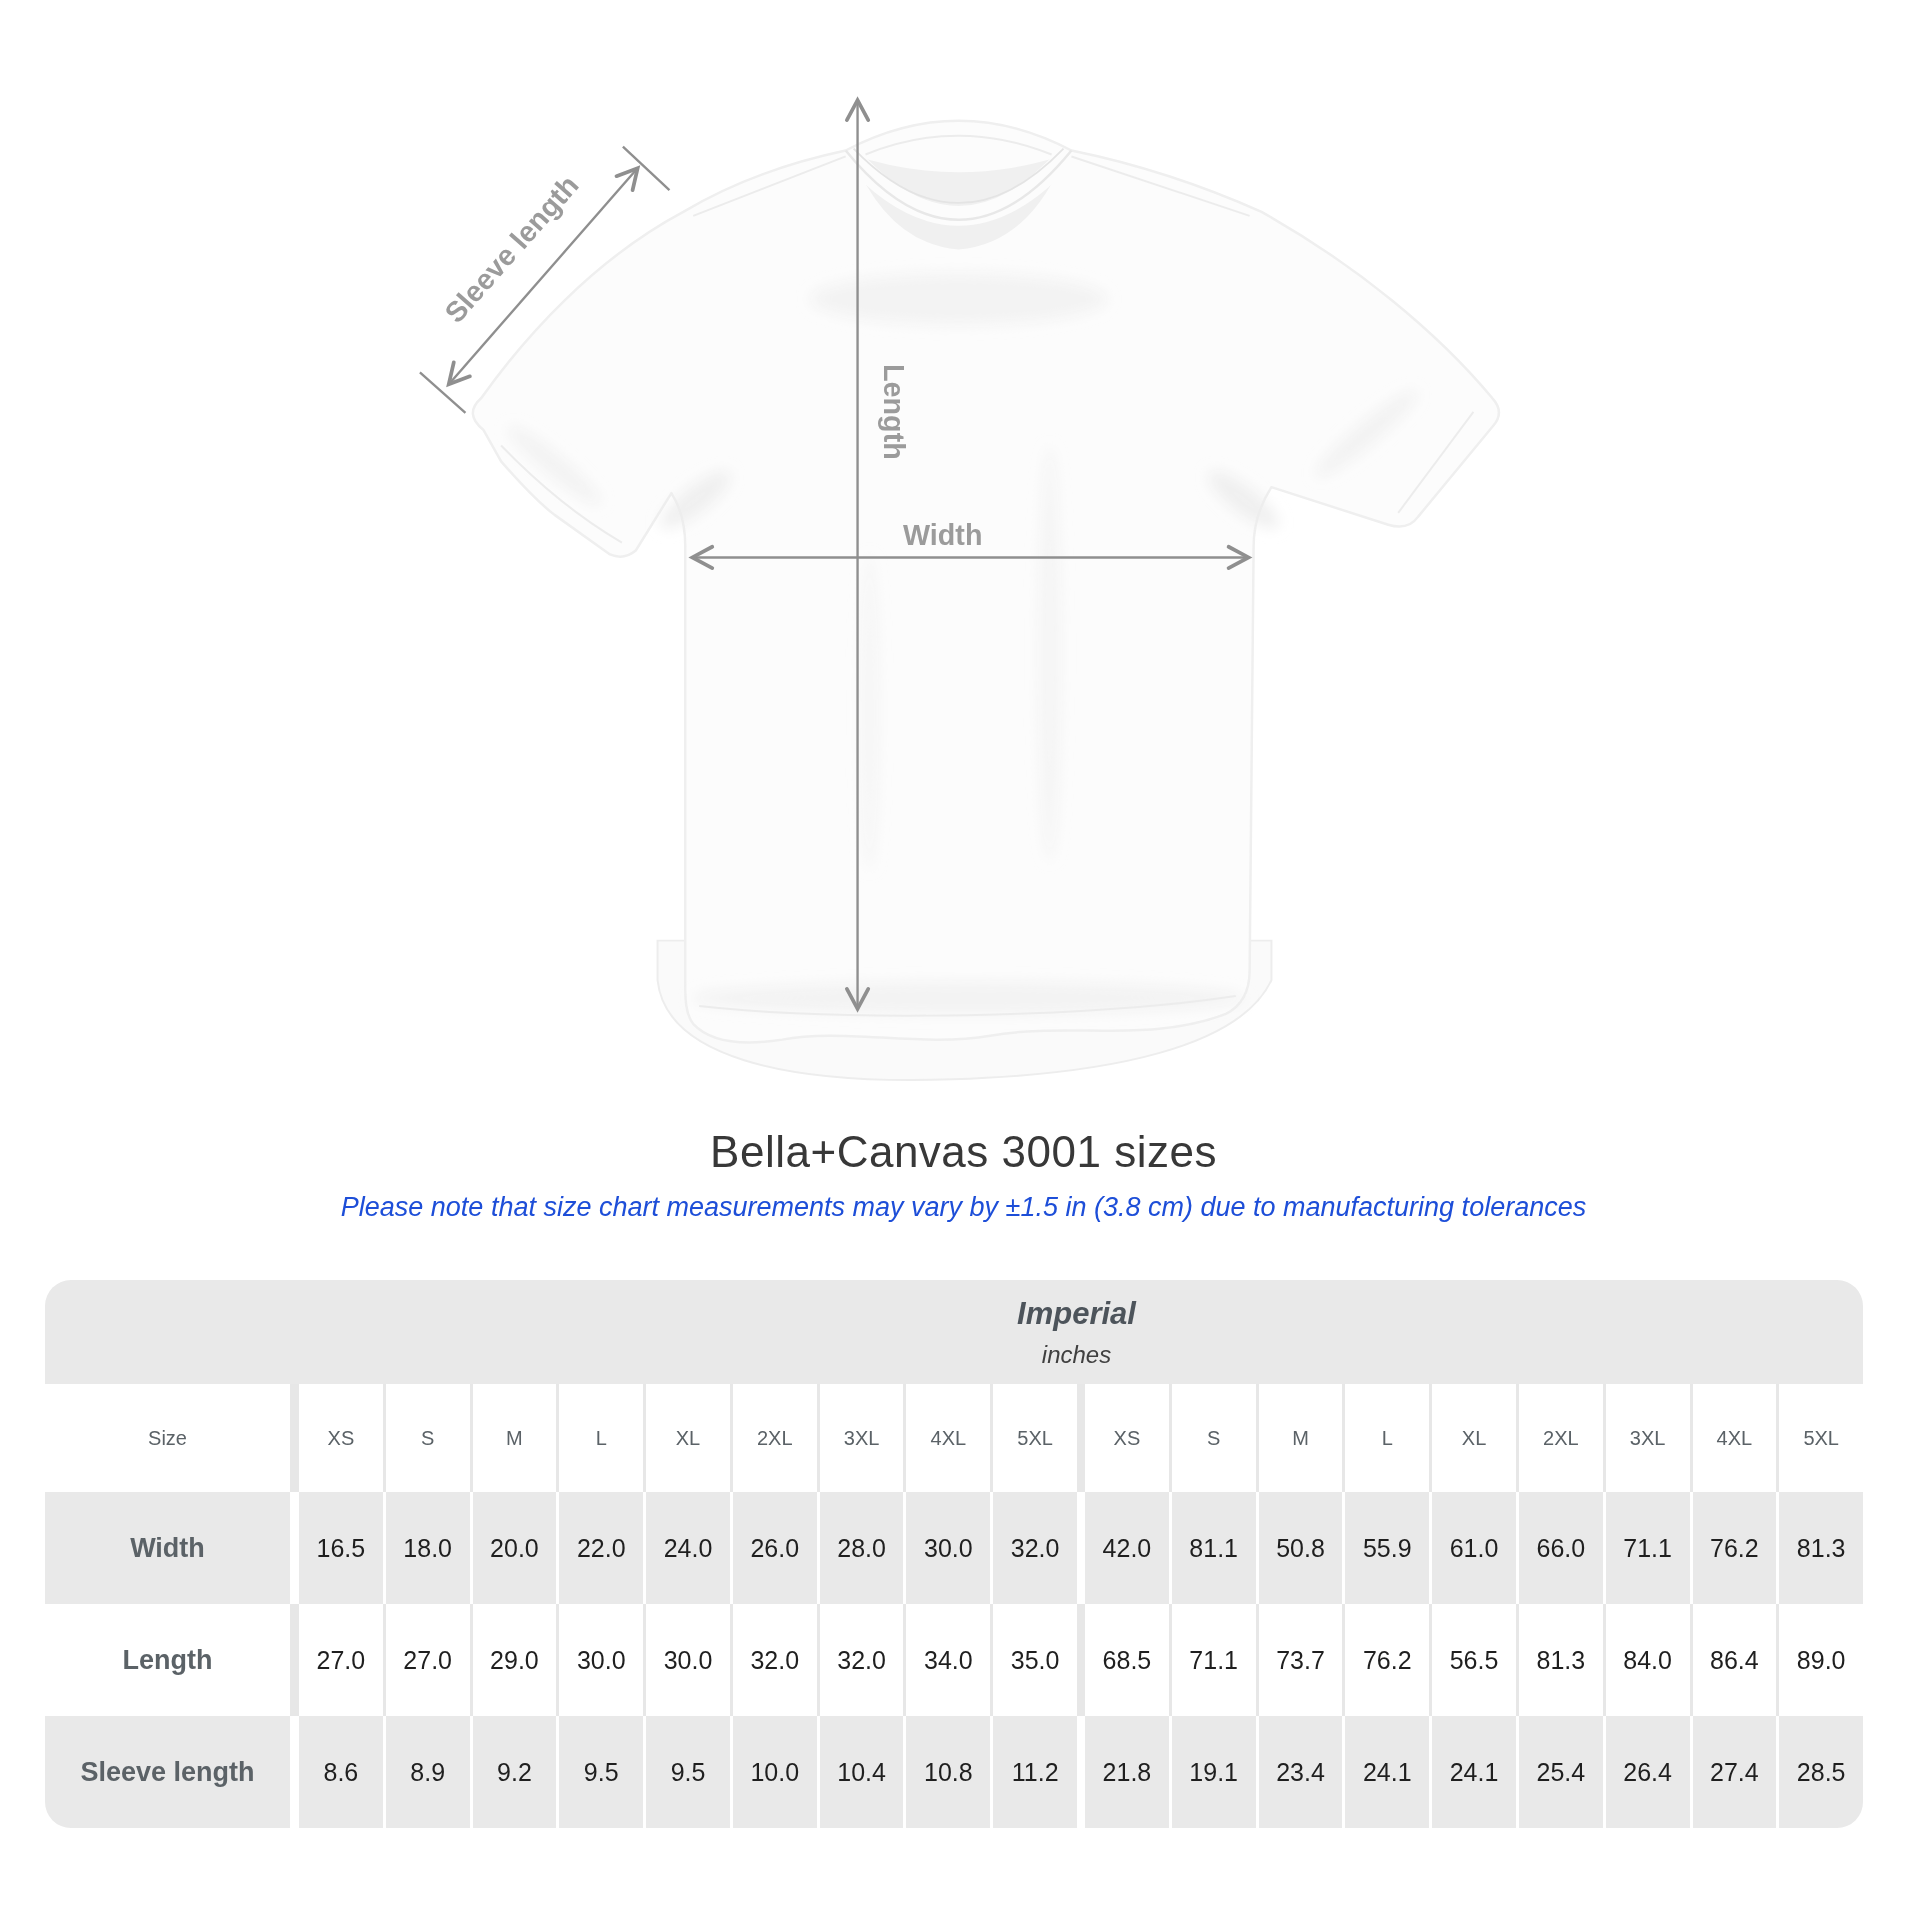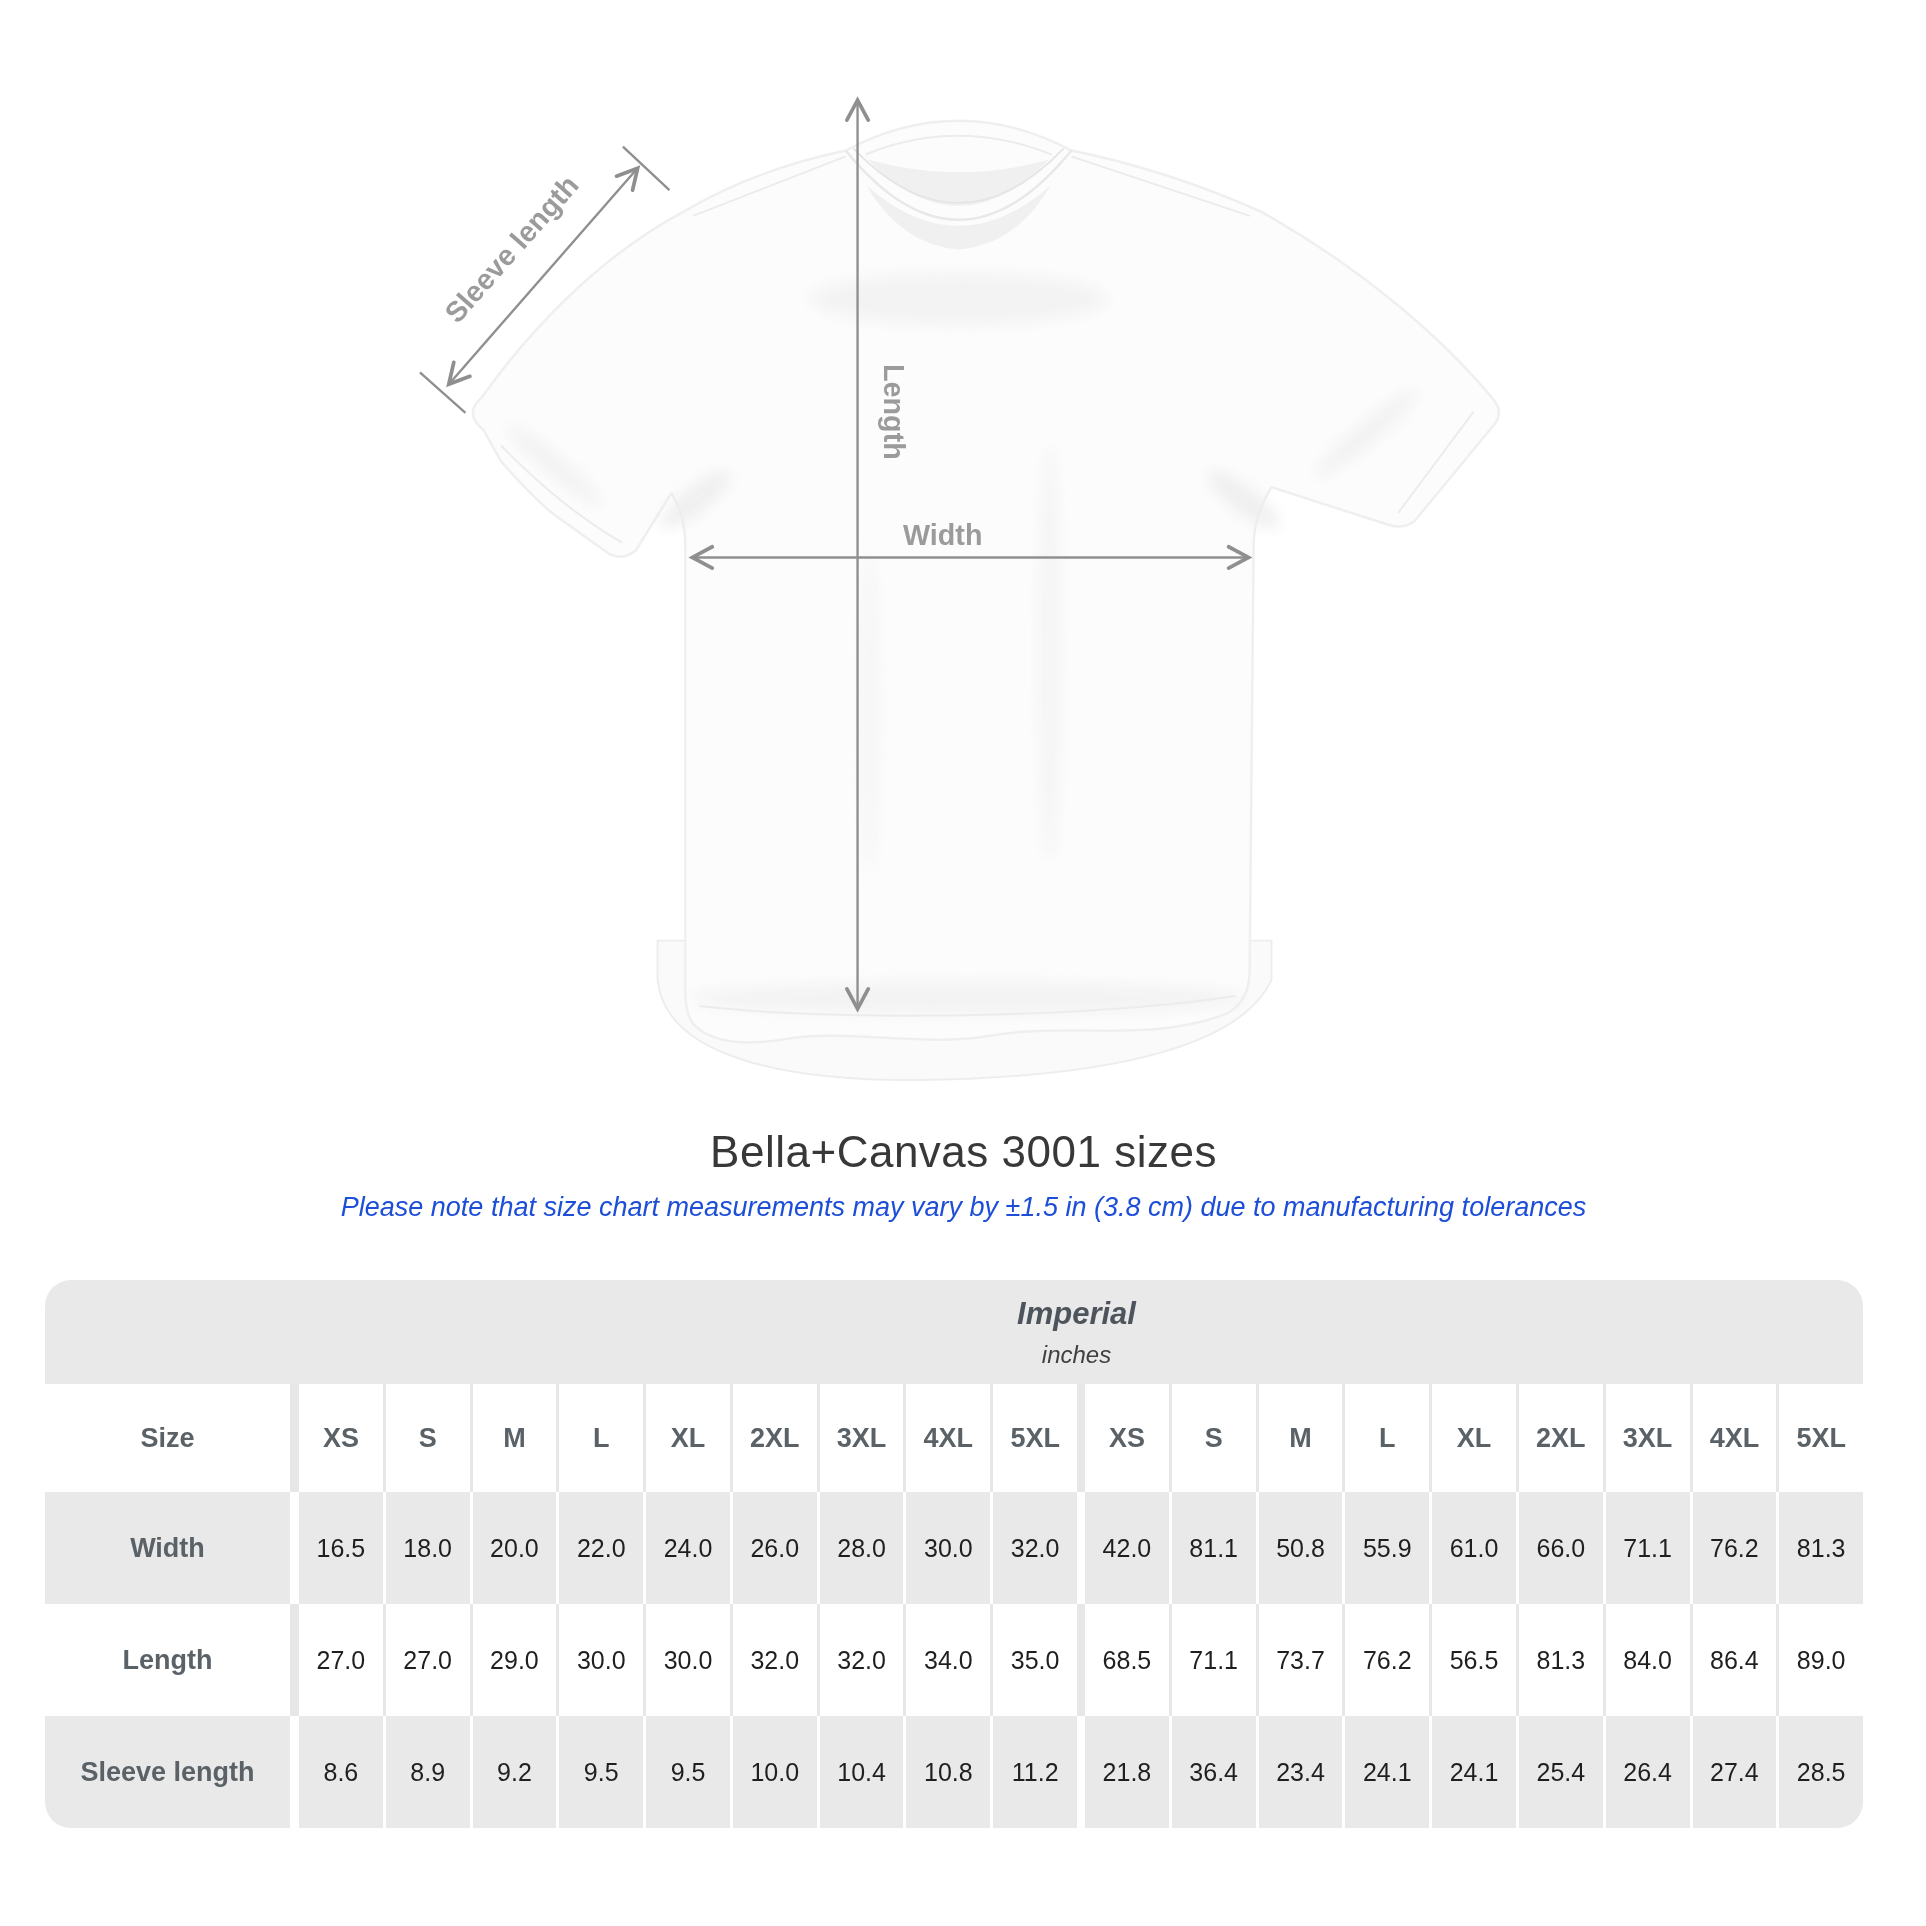--- a/index.html
+++ b/index.html
@@ -32,21 +32,21 @@
   .trow.hdr{height:108px;}
   .row-white{background:#ffffff;--sep:#e7e7e7;}
   .row-gray{background:#e9e9e9;--sep:#ffffff;}
   .lblc{width:245px;display:flex;align-items:center;justify-content:center;}
   .c{
     flex:1 1 0;min-width:0;display:flex;align-items:center;justify-content:center;
     border-left:3px solid var(--sep);box-sizing:border-box;
   }
   .c.gap1{border-left-width:9px;}
   .c.gap2{border-left-width:8px;}
-  .hdr-txt{font-size:27px;font-weight:bold;color:#5b6267;}
+  .hdr-txt{font-size:20px;font-weight:normal;color:#5b6267;}
   .lbl-txt{font-size:27px;font-weight:bold;color:#5b6267;}
   .val{font-size:25px;color:#1f1f1f;}
   .last-row{border-radius:0 0 26px 26px;}
 </style>
 </head>
 <body>
 
 <svg class="shirt-svg" width="1927" height="1104" viewBox="0 0 1946 1115">
   <defs>
     <marker id="ah" viewBox="0 0 20 20" refX="15" refY="10" markerWidth="12" markerHeight="12" orient="auto-start-reverse">
@@ -351,21 +351,21 @@
     <div class="c">
         <span class="val">10.8</span>
       </div>
     <div class="c">
         <span class="val">11.2</span>
       </div>
     <div class="c gap2">
         <span class="val">21.8</span>
       </div>
     <div class="c">
-        <span class="val">36.4</span>
+        <span class="val">19.1</span>
       </div>
     <div class="c">
         <span class="val">23.4</span>
       </div>
     <div class="c">
         <span class="val">24.1</span>
       </div>
     <div class="c">
         <span class="val">24.1</span>
       </div>

